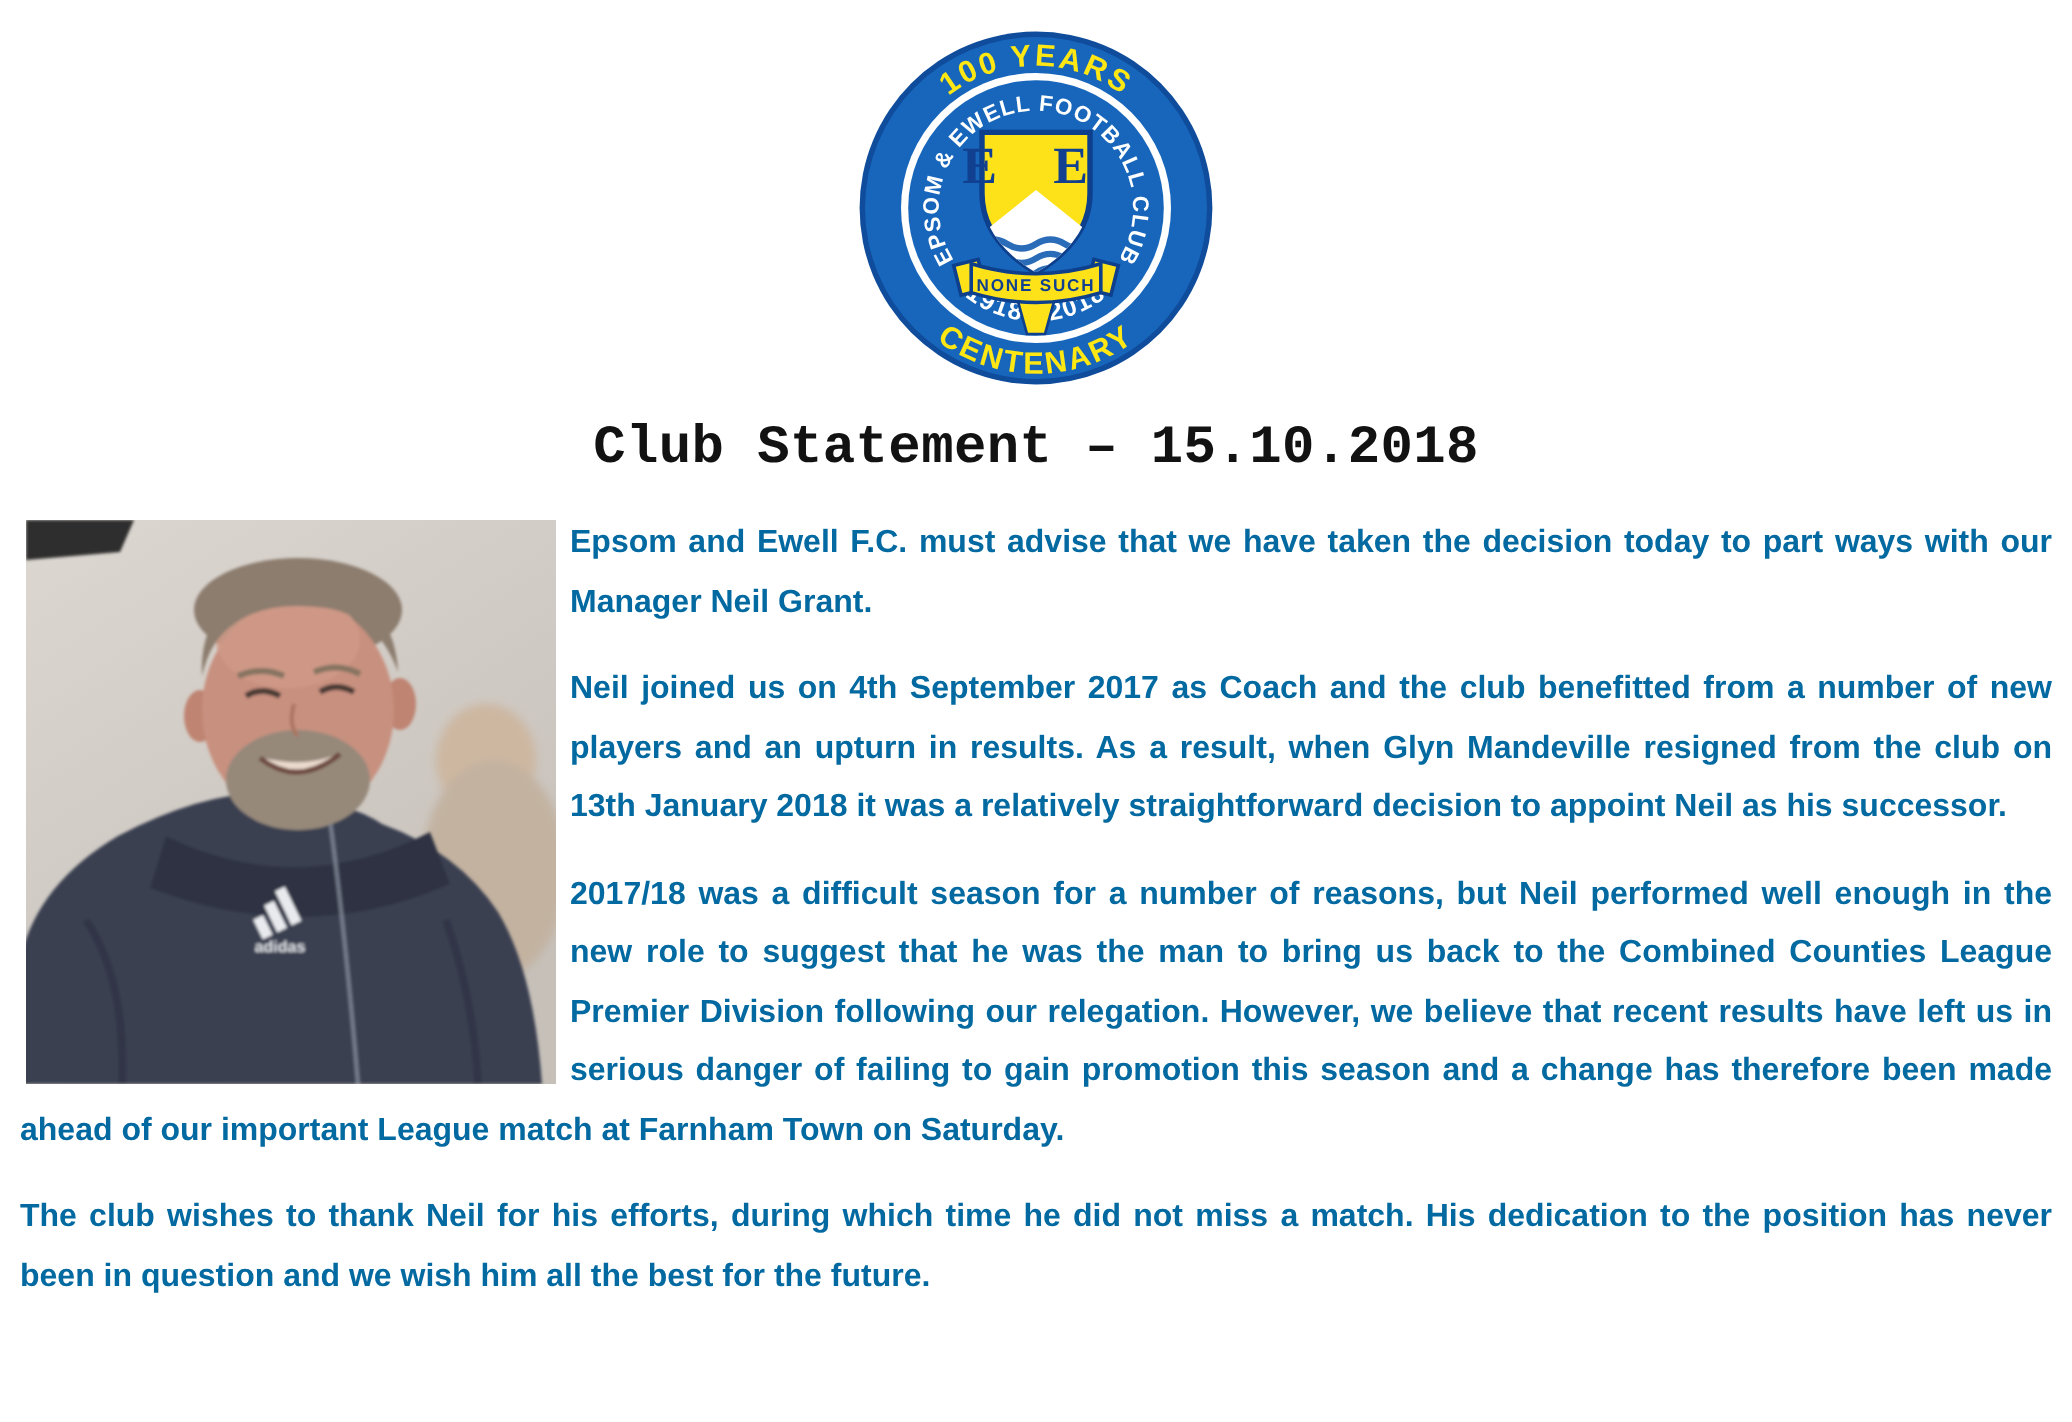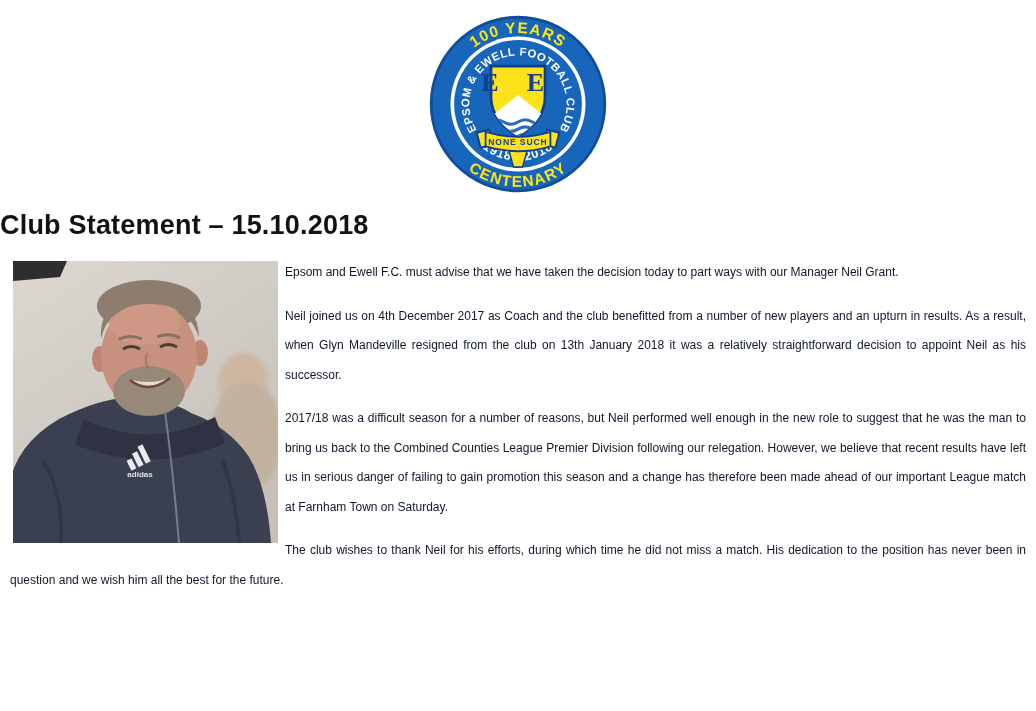--- a/index.html
+++ b/index.html
@@ -2,30 +2,30 @@
 <html><head>
 <meta charset="utf-8">
 <style>
   html,body{margin:0;padding:0;background:#ffffff;}
   .page{
     width:1036px;height:711px;overflow:hidden;background:#fff;
     font-family:"Liberation Sans",sans-serif;position:relative;
   }
   .logo-row{text-align:center;padding-top:13px;line-height:0;}
   .title{
-    font-size:27px;font-weight:bold;color:#121212;
+    text-align:center;font-size:27px;font-weight:bold;color:#121212;
     margin:15px 0 17px 0;letter-spacing:0.2px;
-    font-family:Liberation Sans, sans-serif;
+    font-family:Liberation Mono, monospace;
   }
   .content{margin:0 10px;}
   .photo-wrap{
     float:left;width:265px;height:282px;margin:3px 7px 4px 3px;line-height:0;
   }
   .content p{
-    font-size:12px;font-weight:normal;color:#0f172a;line-height:29.5px;
+    font-size:16px;font-weight:bold;color:#0369a1;line-height:29.5px;
     text-align:justify;margin:0 0 14px 0;
   }
   .content p:last-child{margin-bottom:10px;}
   svg text{font-family:"Liberation Sans",sans-serif;}
   svg .serifE{font-family:"Liberation Serif",serif;}
 </style>
 </head>
 <body>
 
 <div class="page">
@@ -136,18 +136,18 @@
             <rect x="115" y="194" width="5.5" height="11"></rect>
             <rect x="123" y="190" width="5.5" height="15"></rect>
             <rect x="131" y="186" width="5.5" height="19"></rect>
           </g>
           <text x="127" y="216" font-size="8" font-weight="bold" fill="#dfe1e6" text-anchor="middle">adidas</text>
         </g>
       </svg>
     </div>
 
     <p>Epsom and Ewell F.C. must advise that we have taken the decision today to part ways with our Manager Neil Grant.</p>
-    <p>Neil joined us on 4th December 2017 as Coach and the club benefitted from a number of new players and an upturn in results. As a result, when Glyn Mandeville resigned from the club on 13th January 2018 it was a relatively straightforward decision to appoint Neil as his successor.</p>
+    <p>Neil joined us on 4th September 2017 as Coach and the club benefitted from a number of new players and an upturn in results. As a result, when Glyn Mandeville resigned from the club on 13th January 2018 it was a relatively straightforward decision to appoint Neil as his successor.</p>
     <p>2017/18 was a difficult season for a number of reasons, but Neil performed well enough in the new role to suggest that he was the man to bring us back to the Combined Counties League Premier Division following our relegation. However, we believe that recent results have left us in serious danger of failing to gain promotion this season and a change has therefore been made ahead of our important League match at Farnham Town on Saturday.</p>
     <p>The club wishes to thank Neil for his efforts, during which time he did not miss a match. His dedication to the position has never been in question and we wish him all the best for the future.</p>
   </div>
 
 </div>
 
 </body></html>

